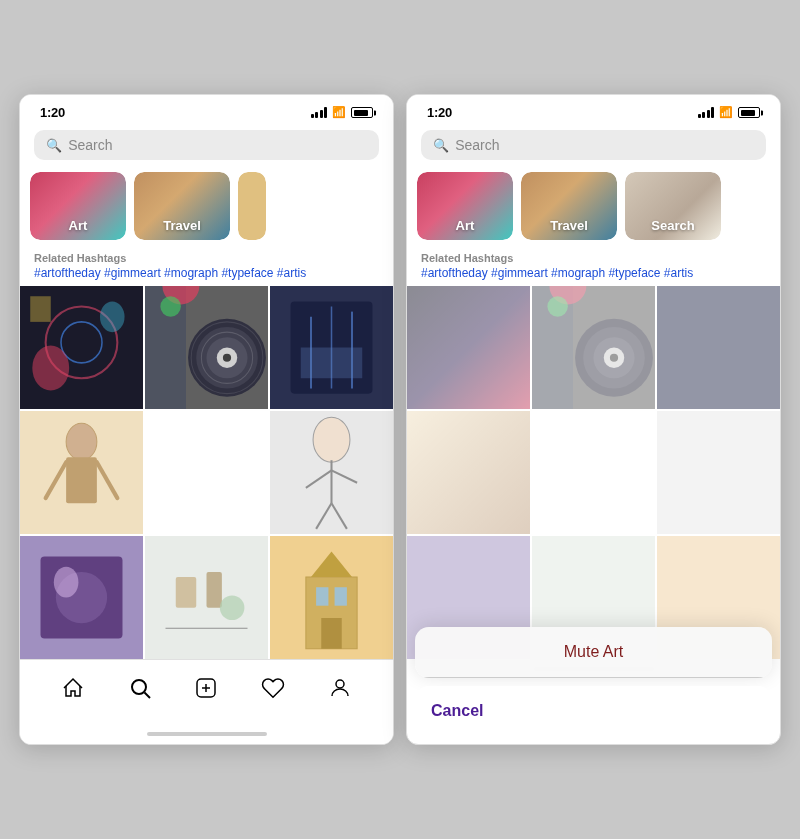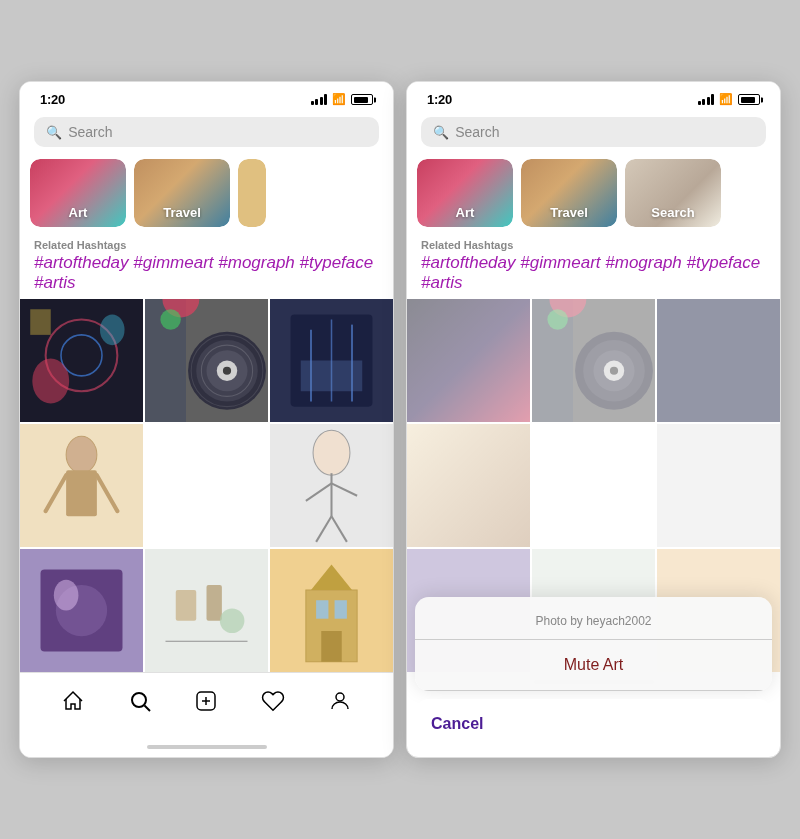--- a/index.html
+++ b/index.html
@@ -159,24 +159,23 @@
       padding: 4px 14px 6px;
       background: #fff;
     }
     .hashtags-label {
       font-size: 11px;
       color: #888;
       margin-bottom: 2px;
       font-weight: bold;
     }
     .hashtags-text {
-      font-size: 17px;
-      color: #a21caf;
+      font-size: 12px;
+      color: #1d4ed8;
       font-weight: 500;
-      font-style: italic;
     }
     .photo-grid {
       display: grid;
       grid-template-columns: repeat(3, 1fr);
       gap: 2px;
       background: #fff;
     }
     .photo-cell {
       aspect-ratio: 1;
       overflow: hidden;
@@ -581,23 +580,20 @@
       <div class="photo-cell">
         <div class="photo-placeholder" style="width:100%;height:100%;background:#e0e8e0;"></div>
       </div>
       <div class="photo-cell">
         <div class="photo-placeholder" style="width:100%;height:100%;background:#f0d0a0;"></div>
       </div>
     </div>
 
     <div class="action-sheet-overlay">
       <div class="action-sheet">
-        <div class="action-sheet-header">
-          <span class="action-sheet-header-text">Photo by heyach2002</span>
-        </div>
         <button class="action-sheet-btn">Mute Art</button>
       </div>
       <div class="action-sheet-cancel">
         <button class="action-sheet-cancel-btn">Cancel</button>
       </div>
     </div>
 
     <div class="home-indicator">
       <div class="home-bar"></div>
     </div>

